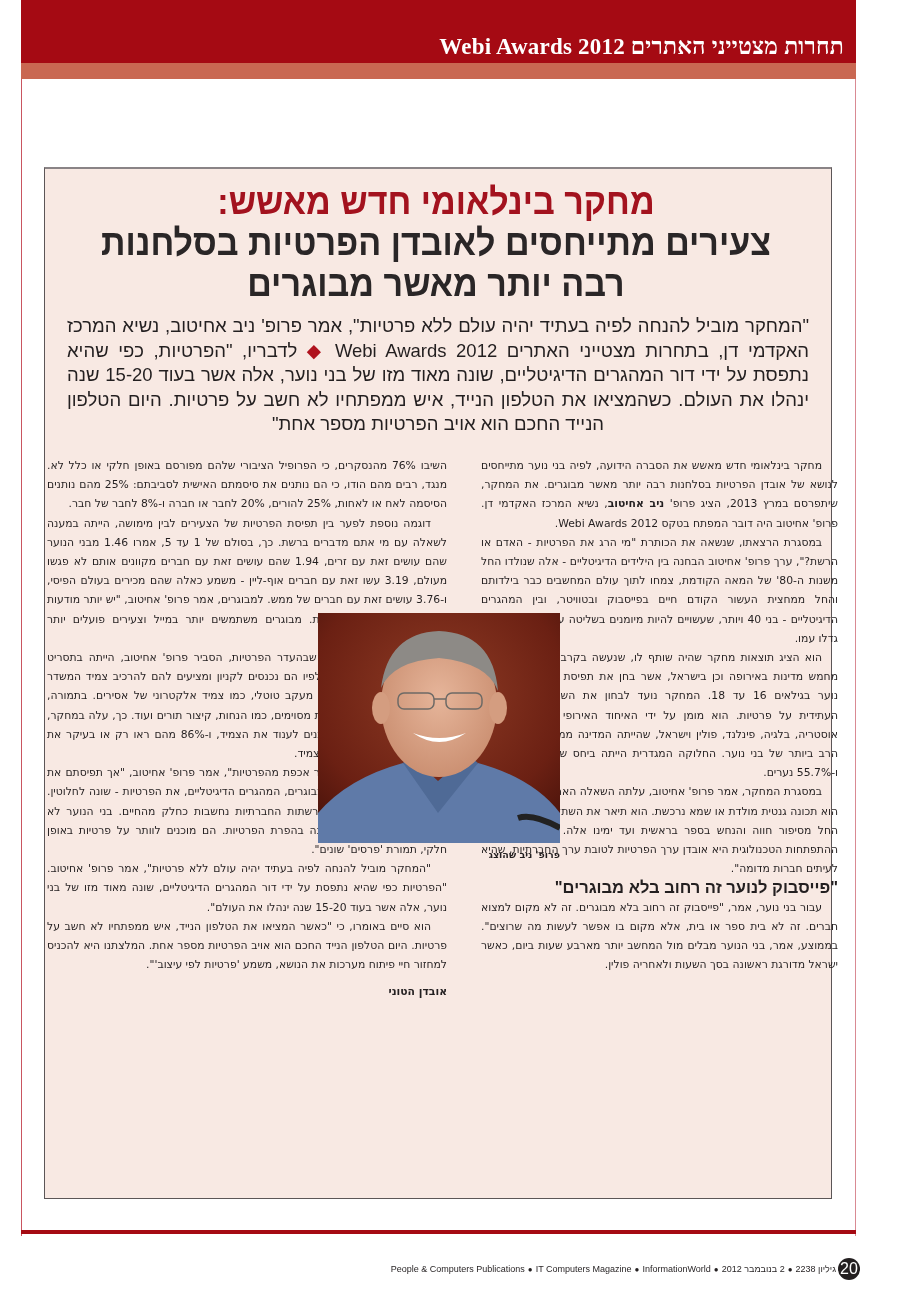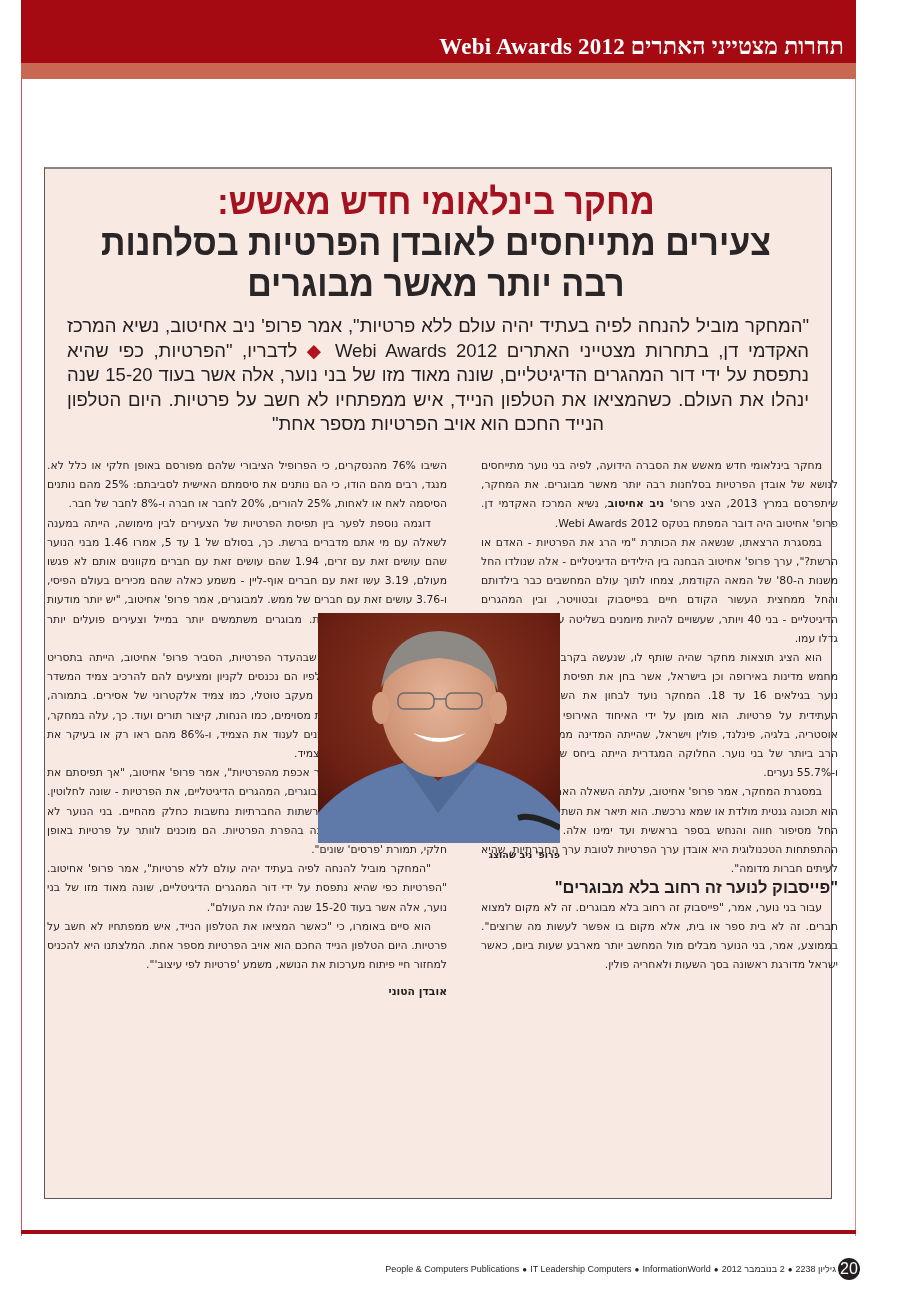--- a/index.html
+++ b/index.html
@@ -115,21 +115,21 @@
     </div>
     <div class="photo-caption">פרופ' ניב שהוצג</div>
   </div>
 </div>
 
 <div class="bottom-rule"></div>
 
 <div class="footer">
   <span>People &amp; Computers Publications</span>
   <span class="dot">●</span>
-  <span>IT Leadership Computers</span>
+  <span>IT Computers Magazine</span>
   <span class="dot">●</span>
   <span>InformationWorld</span>
   <span class="dot">●</span>
   <span style="direction:rtl; unicode-bidi:embed;">2 בנובמבר 2012</span>
   <span class="dot">●</span>
   <span style="direction:rtl; unicode-bidi:embed;">גיליון 2238</span>
   <span class="page-num">20</span>
 </div>
 
 </body></html>

